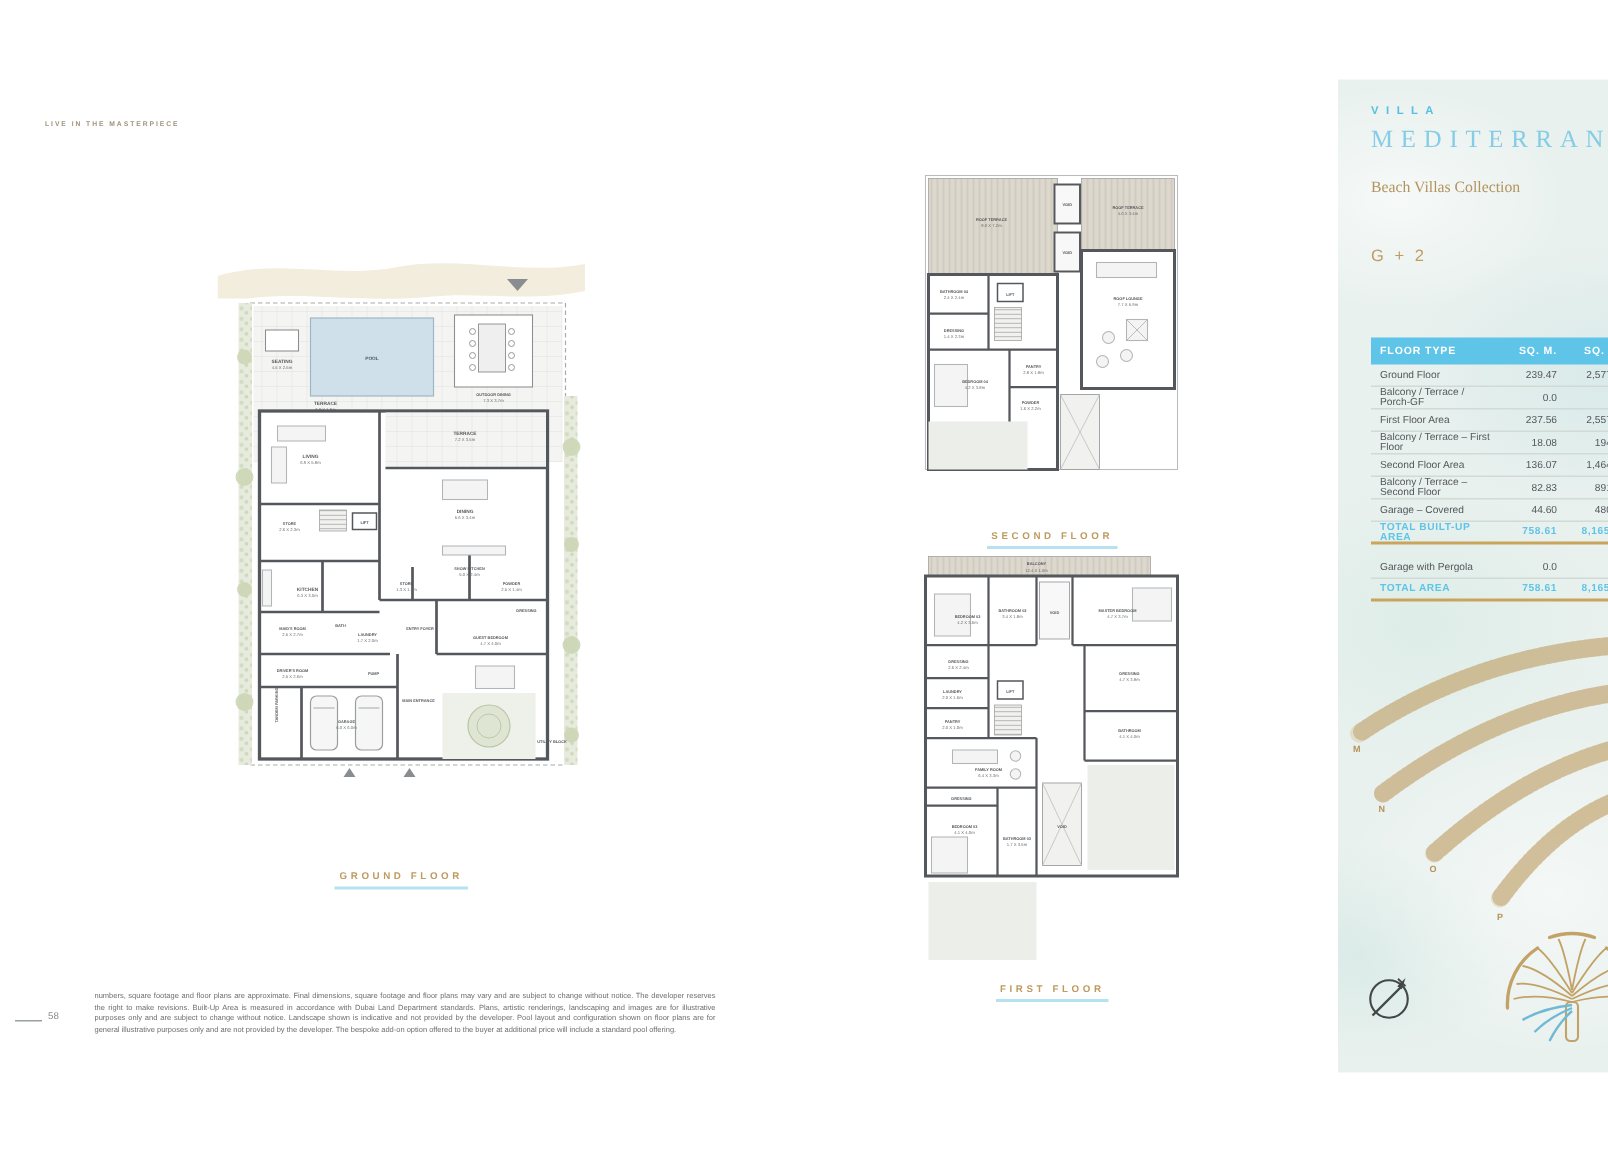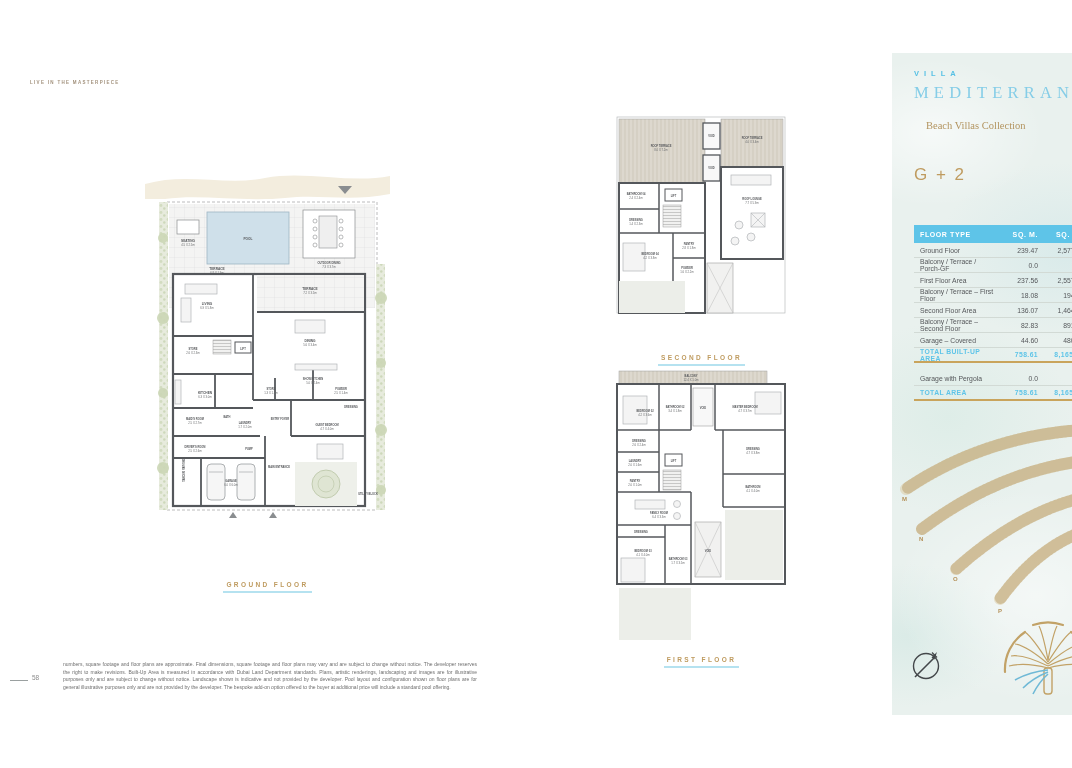--- a/index.html
+++ b/index.html
@@ -36,22 +36,22 @@
       radial-gradient(ellipse 220px 150px at 88% 30%, rgba(198,226,229,.45), transparent 60%),
       radial-gradient(ellipse 210px 160px at 28% 55%, rgba(213,234,227,.55), transparent 60%),
       radial-gradient(ellipse 240px 180px at 72% 82%, rgba(255,255,255,.5), transparent 60%),
       radial-gradient(ellipse 170px 120px at 8% 88%, rgba(204,229,224,.5), transparent 60%);
   }
   .villa-eyebrow{left:22px;top:16px;font-size:7.5px;font-weight:bold;letter-spacing:5px;color:#56c0e4;}
   .villa-name{
     left:22px;top:30px;font-family:"Liberation Serif", serif;font-size:16.5px;
     letter-spacing:5.2px;color:#85cde7;white-space:nowrap;
   }
-  .collection{left:22px;top:67px;font-family:"Liberation Serif", serif;font-size:10.5px;color:#b3945f;margin-left:12px;}
-  .unit-type{left:22px;top:112px;font-size:17px;letter-spacing:2px;color:#bf9b5f;}
+  .collection{left:22px;top:67px;font-family:"Liberation Serif", serif;font-size:10.5px;color:#b3945f;}
+  .unit-type{left:22px;top:112px;font-size:11px;letter-spacing:2px;color:#bf9b5f;}
   .bedrooms{left:22px;top:140px;font-size:8px;font-weight:bold;letter-spacing:.8px;color:#4d4f52;line-height:1.45;}
 
   
   .table{left:22px;top:172px;width:176px;}
   .thead{
     display:flex;align-items:center;background:#5ec4e8;color:#ffffff;height:18px;
     font-size:7px;font-weight:bold;letter-spacing:.6px;padding:0 6px;box-sizing:border-box;
   }
   .trow{
     display:flex;align-items:center;height:15px;font-size:6.8px;color:#55575a;

